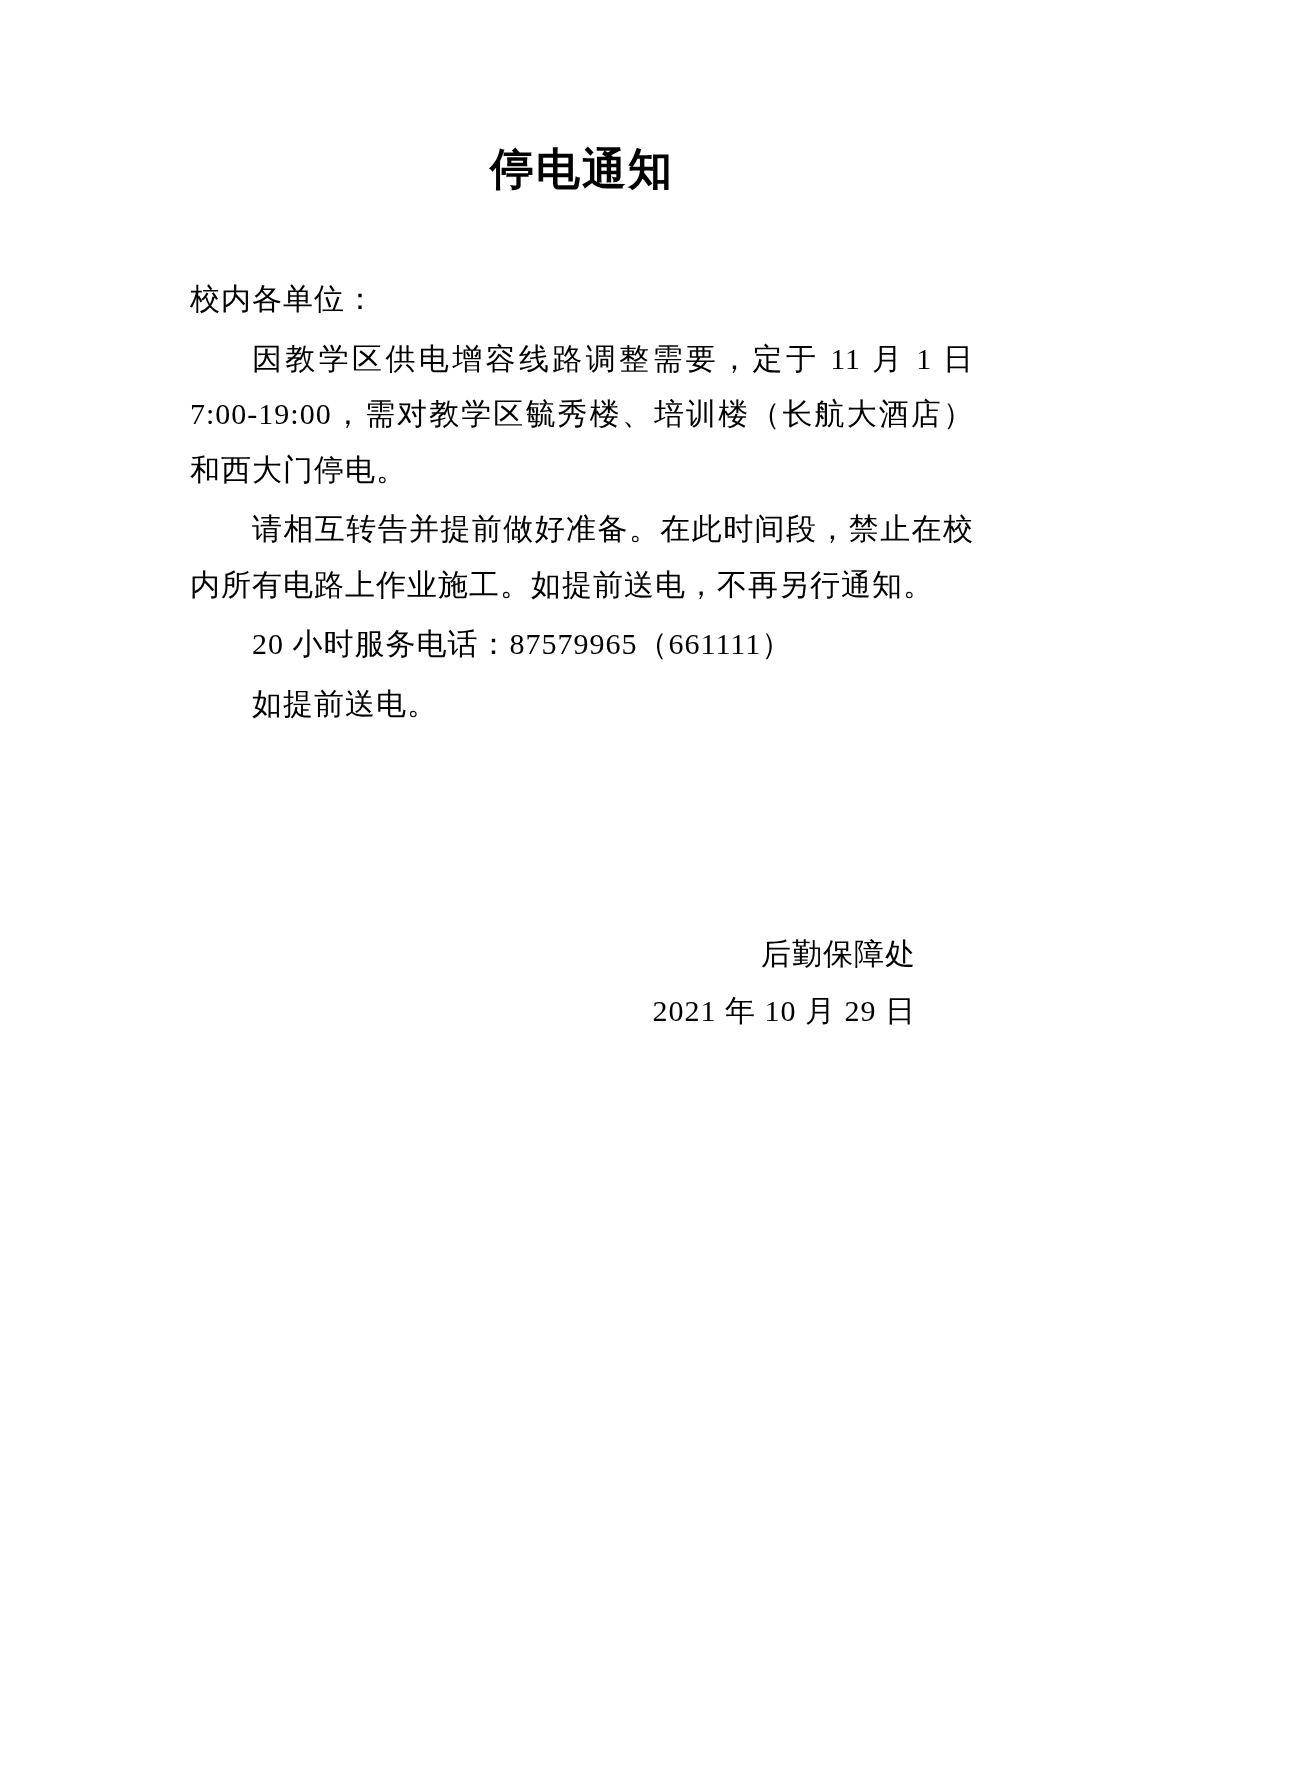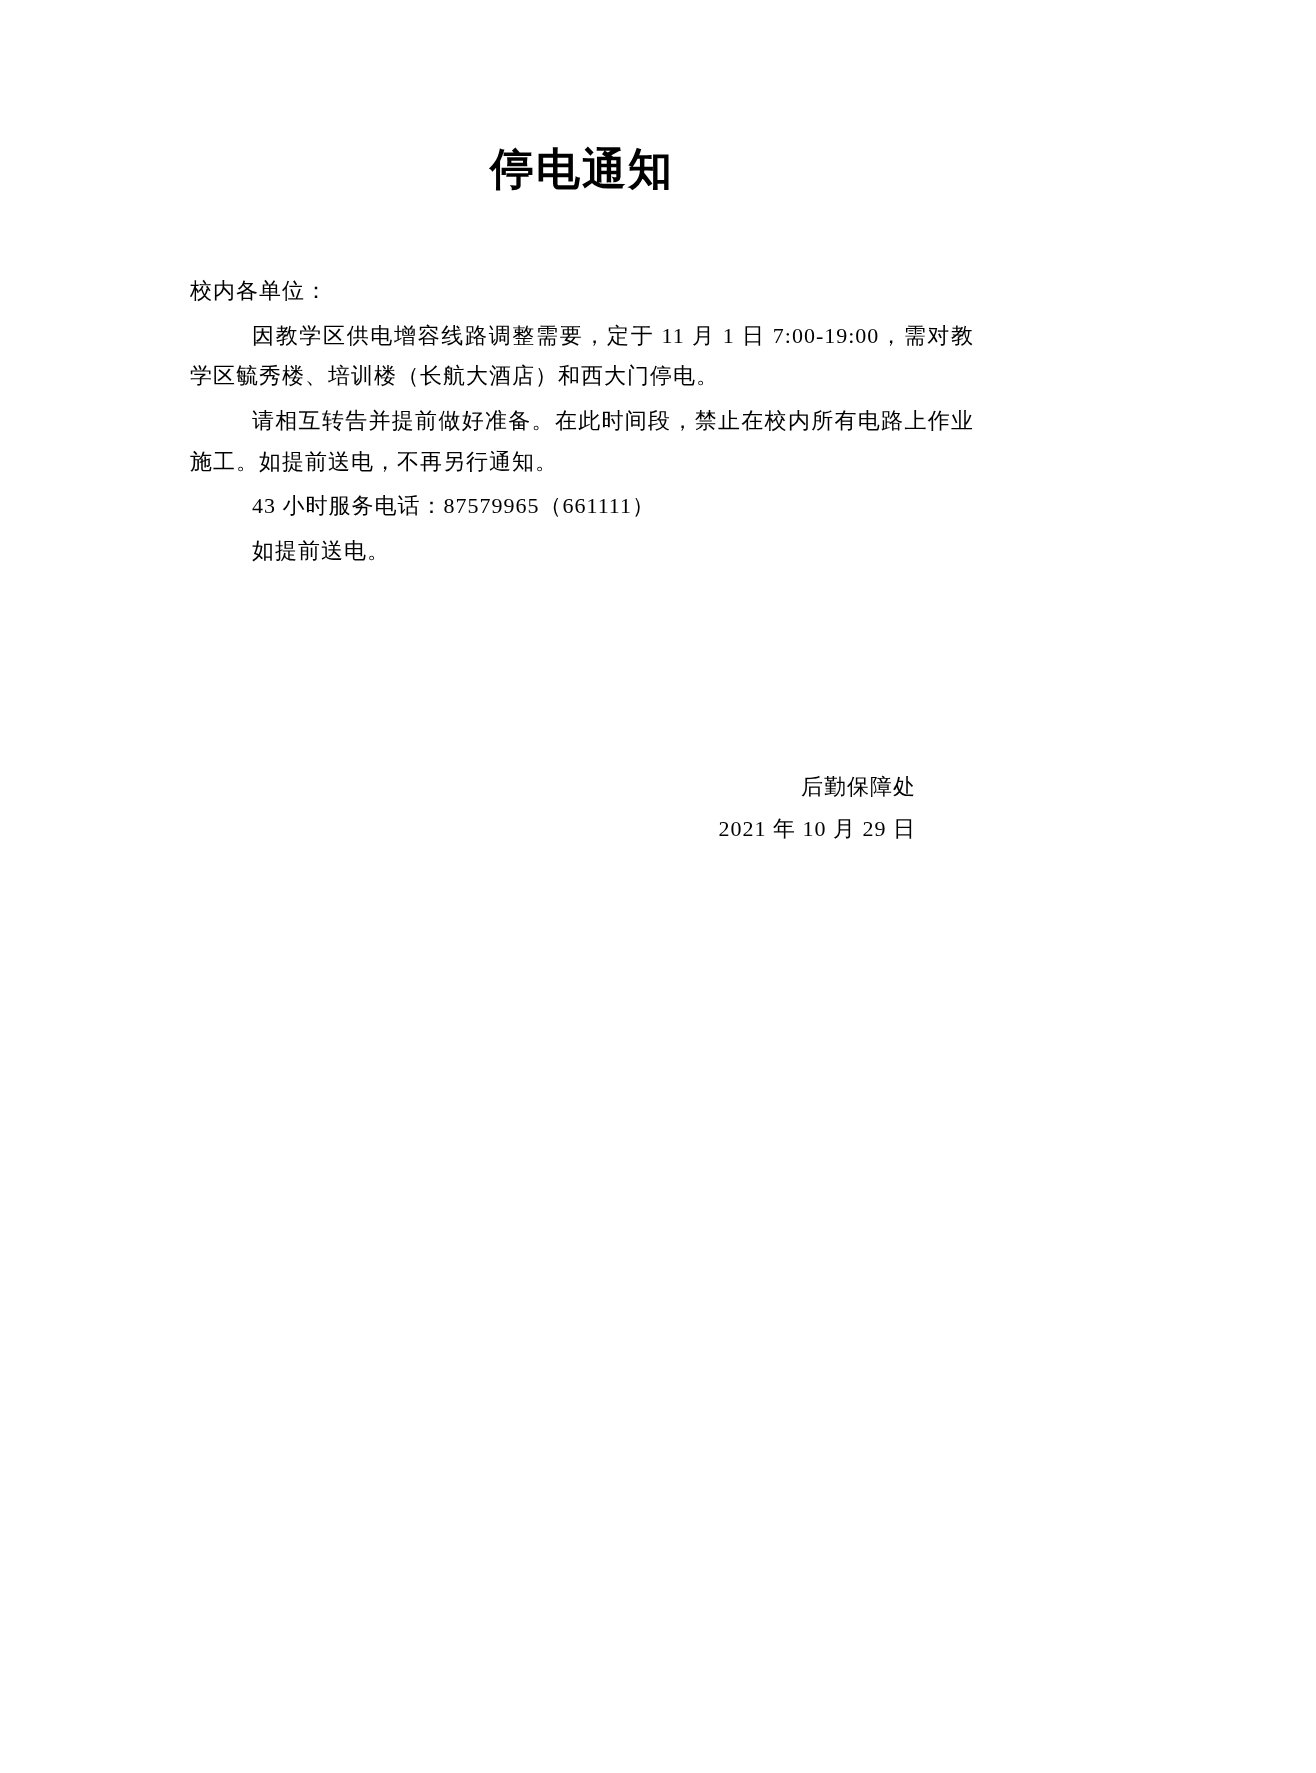--- a/index.html
+++ b/index.html
@@ -29,39 +29,39 @@
     letter-spacing: 2px;
     margin: 0;
     padding-top: 140px;
     font-family: "Liberation Serif", "DejaVu Serif", serif;
   }
   .body-block {
     margin-top: 72px;
   }
   p.para {
     margin: 0 0 4px 0;
-    font-size: 22px;
+    font-size: 30px;
     line-height: 1.85;
     text-align: justify;
     text-justify: inter-ideograph;
     letter-spacing: 1px;
   }
   p.para.indent {
     text-indent: 62px;
   }
   .spacer-lines {
     height: 190px;
   }
   .sign-block {
     margin-top: 0;
     text-align: right;
     padding-right: 58px;
   }
   .sign-line {
-    font-size: 22px;
+    font-size: 30px;
     line-height: 1.9;
     letter-spacing: 1px;
   }
   .sign-line.date {
     padding-right: 0;
   }
 </style>
 </head>
 <body>
 
@@ -70,21 +70,21 @@
   <h1 class="doc-title">停电通知</h1>
 
   <div class="body-block">
 
     <p class="para">校内各单位：</p>
 
     <p class="para indent">因教学区供电增容线路调整需要，定于 11 月 1 日 7:00-19:00，需对教学区毓秀楼、培训楼（长航大酒店）和西大门停电。</p>
 
     <p class="para indent">请相互转告并提前做好准备。在此时间段，禁止在校内所有电路上作业施工。如提前送电，不再另行通知。</p>
 
-    <p class="para indent">43 小时服务电话：87579965（661111）</p>
+    <p class="para indent">20 小时服务电话：87579965（661111）</p>
 
     <p class="para indent">如提前送电。</p>
 
   </div>
 
   <div class="spacer-lines"></div>
 
   <div class="sign-block">
     <div class="sign-line">后勤保障处</div>
     <div class="sign-line date">2021 年 10 月 29 日</div>

